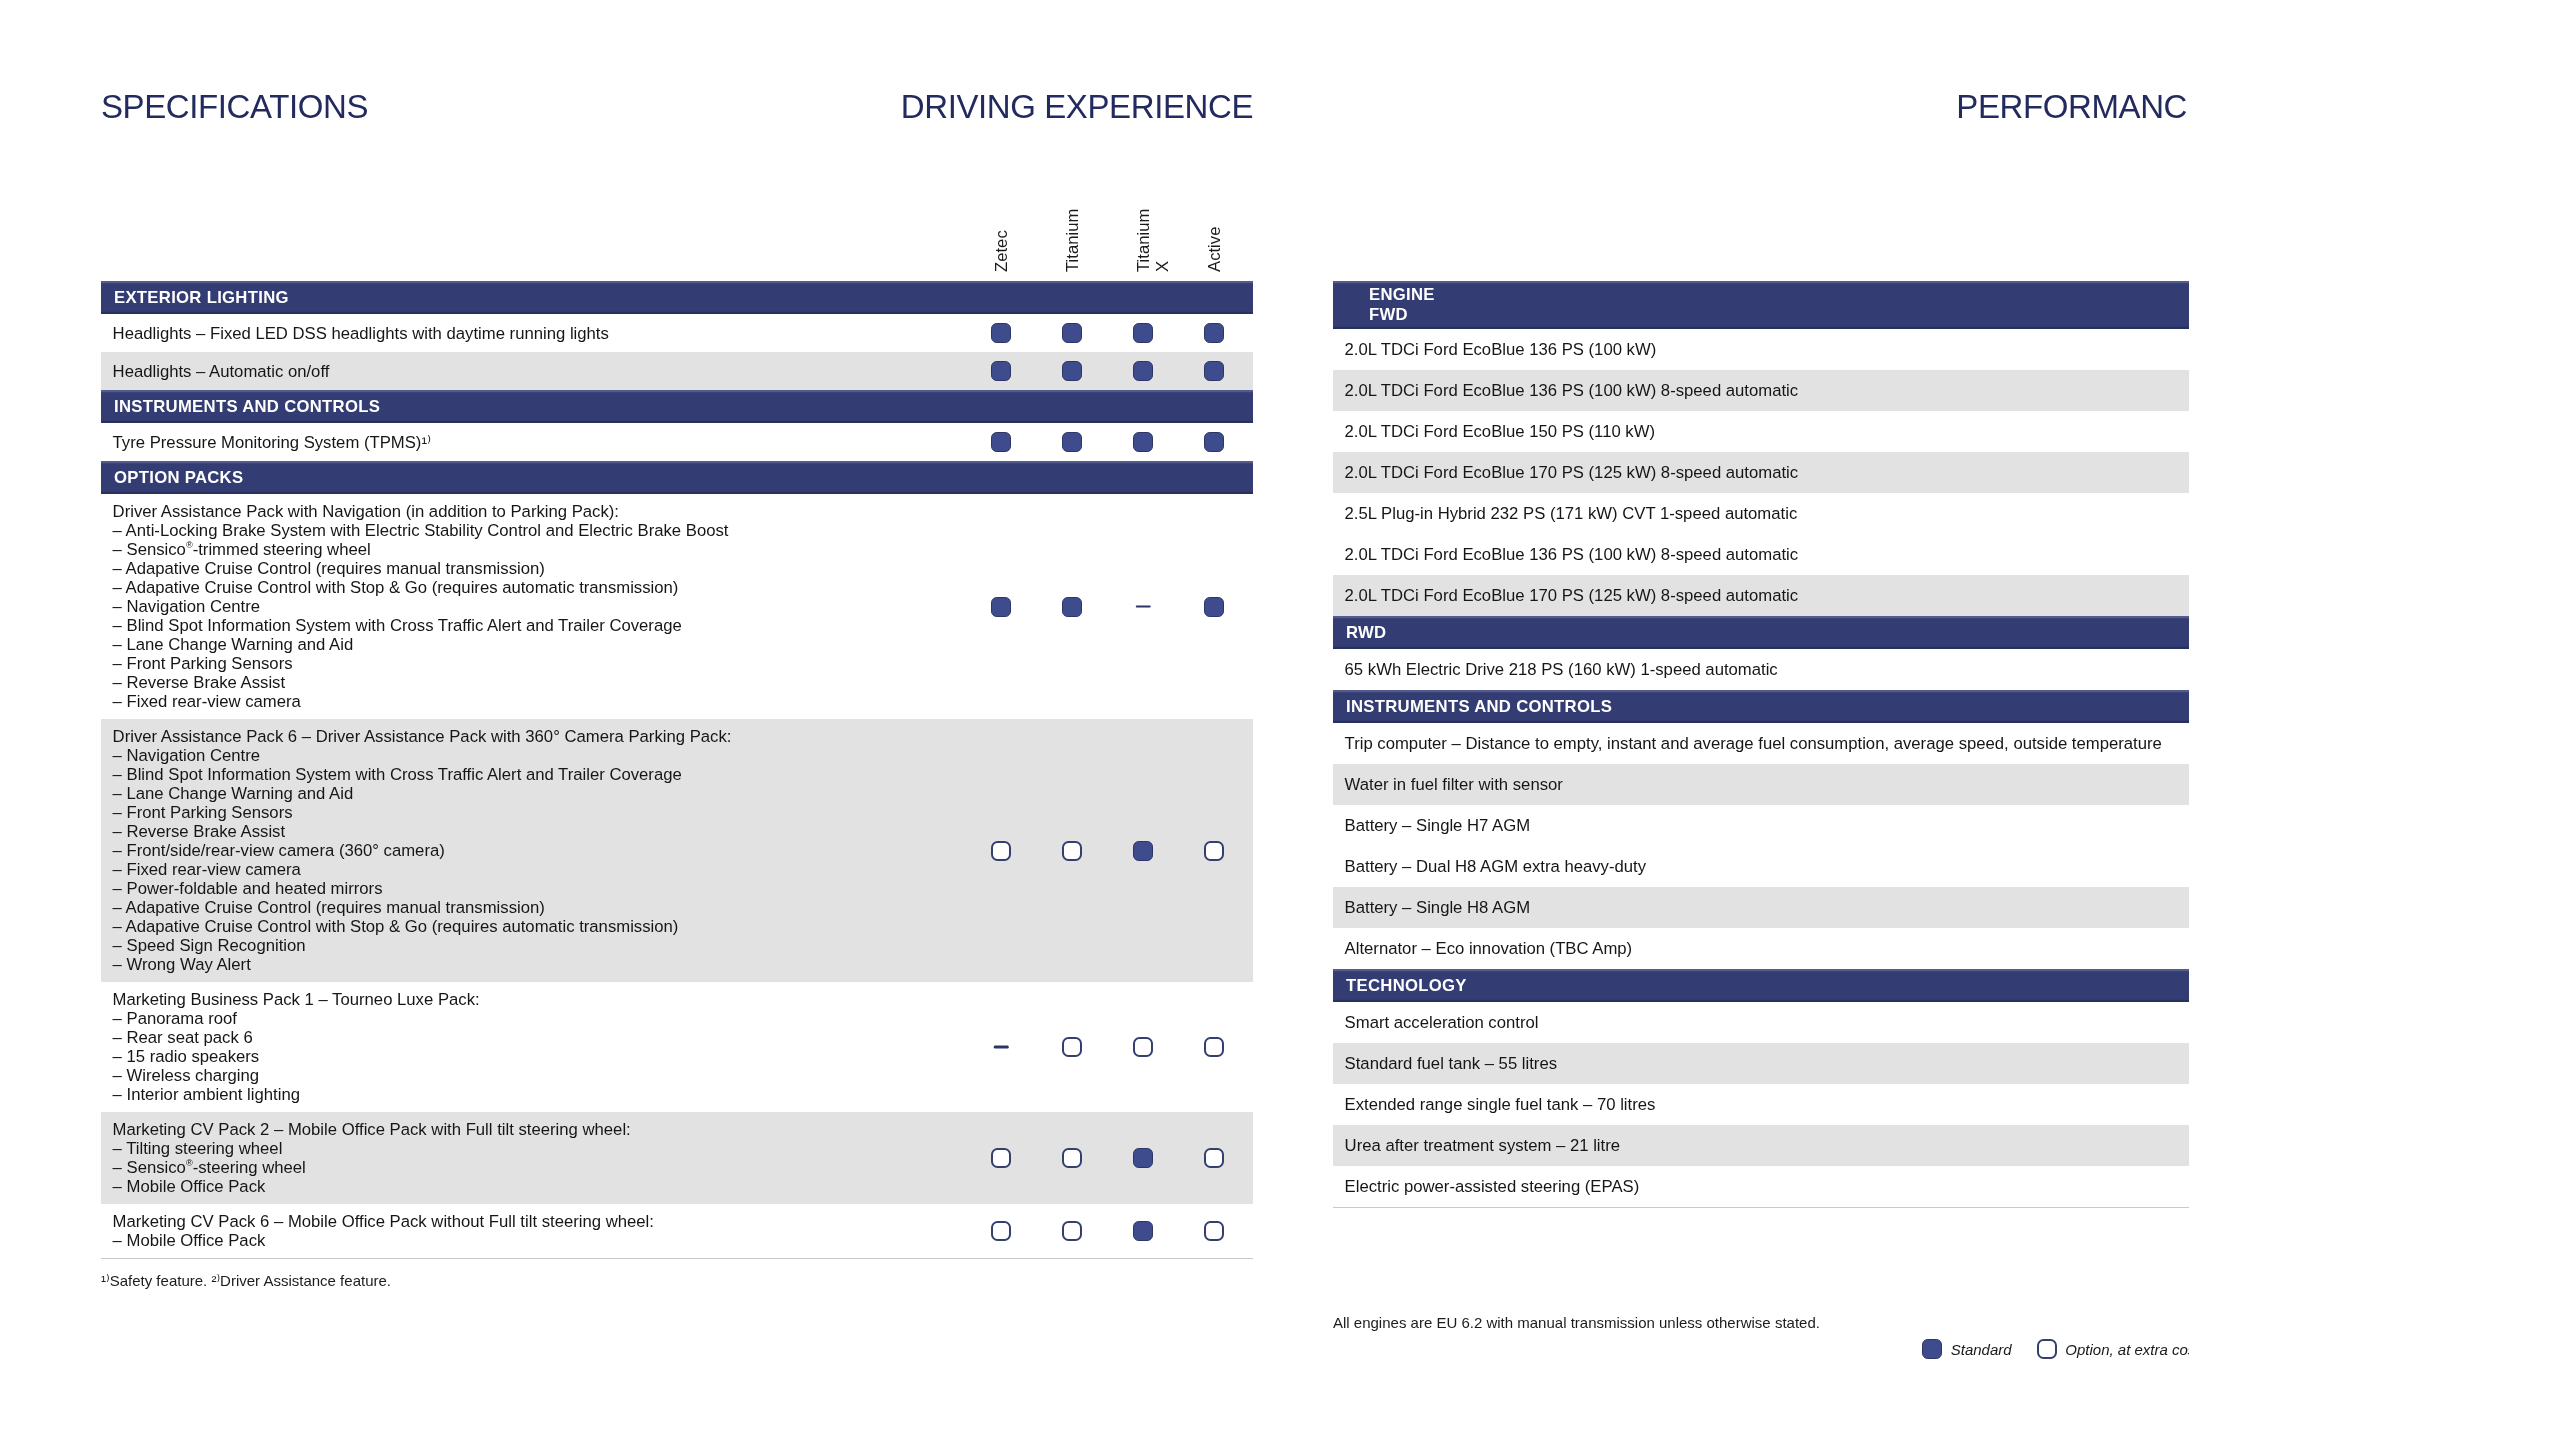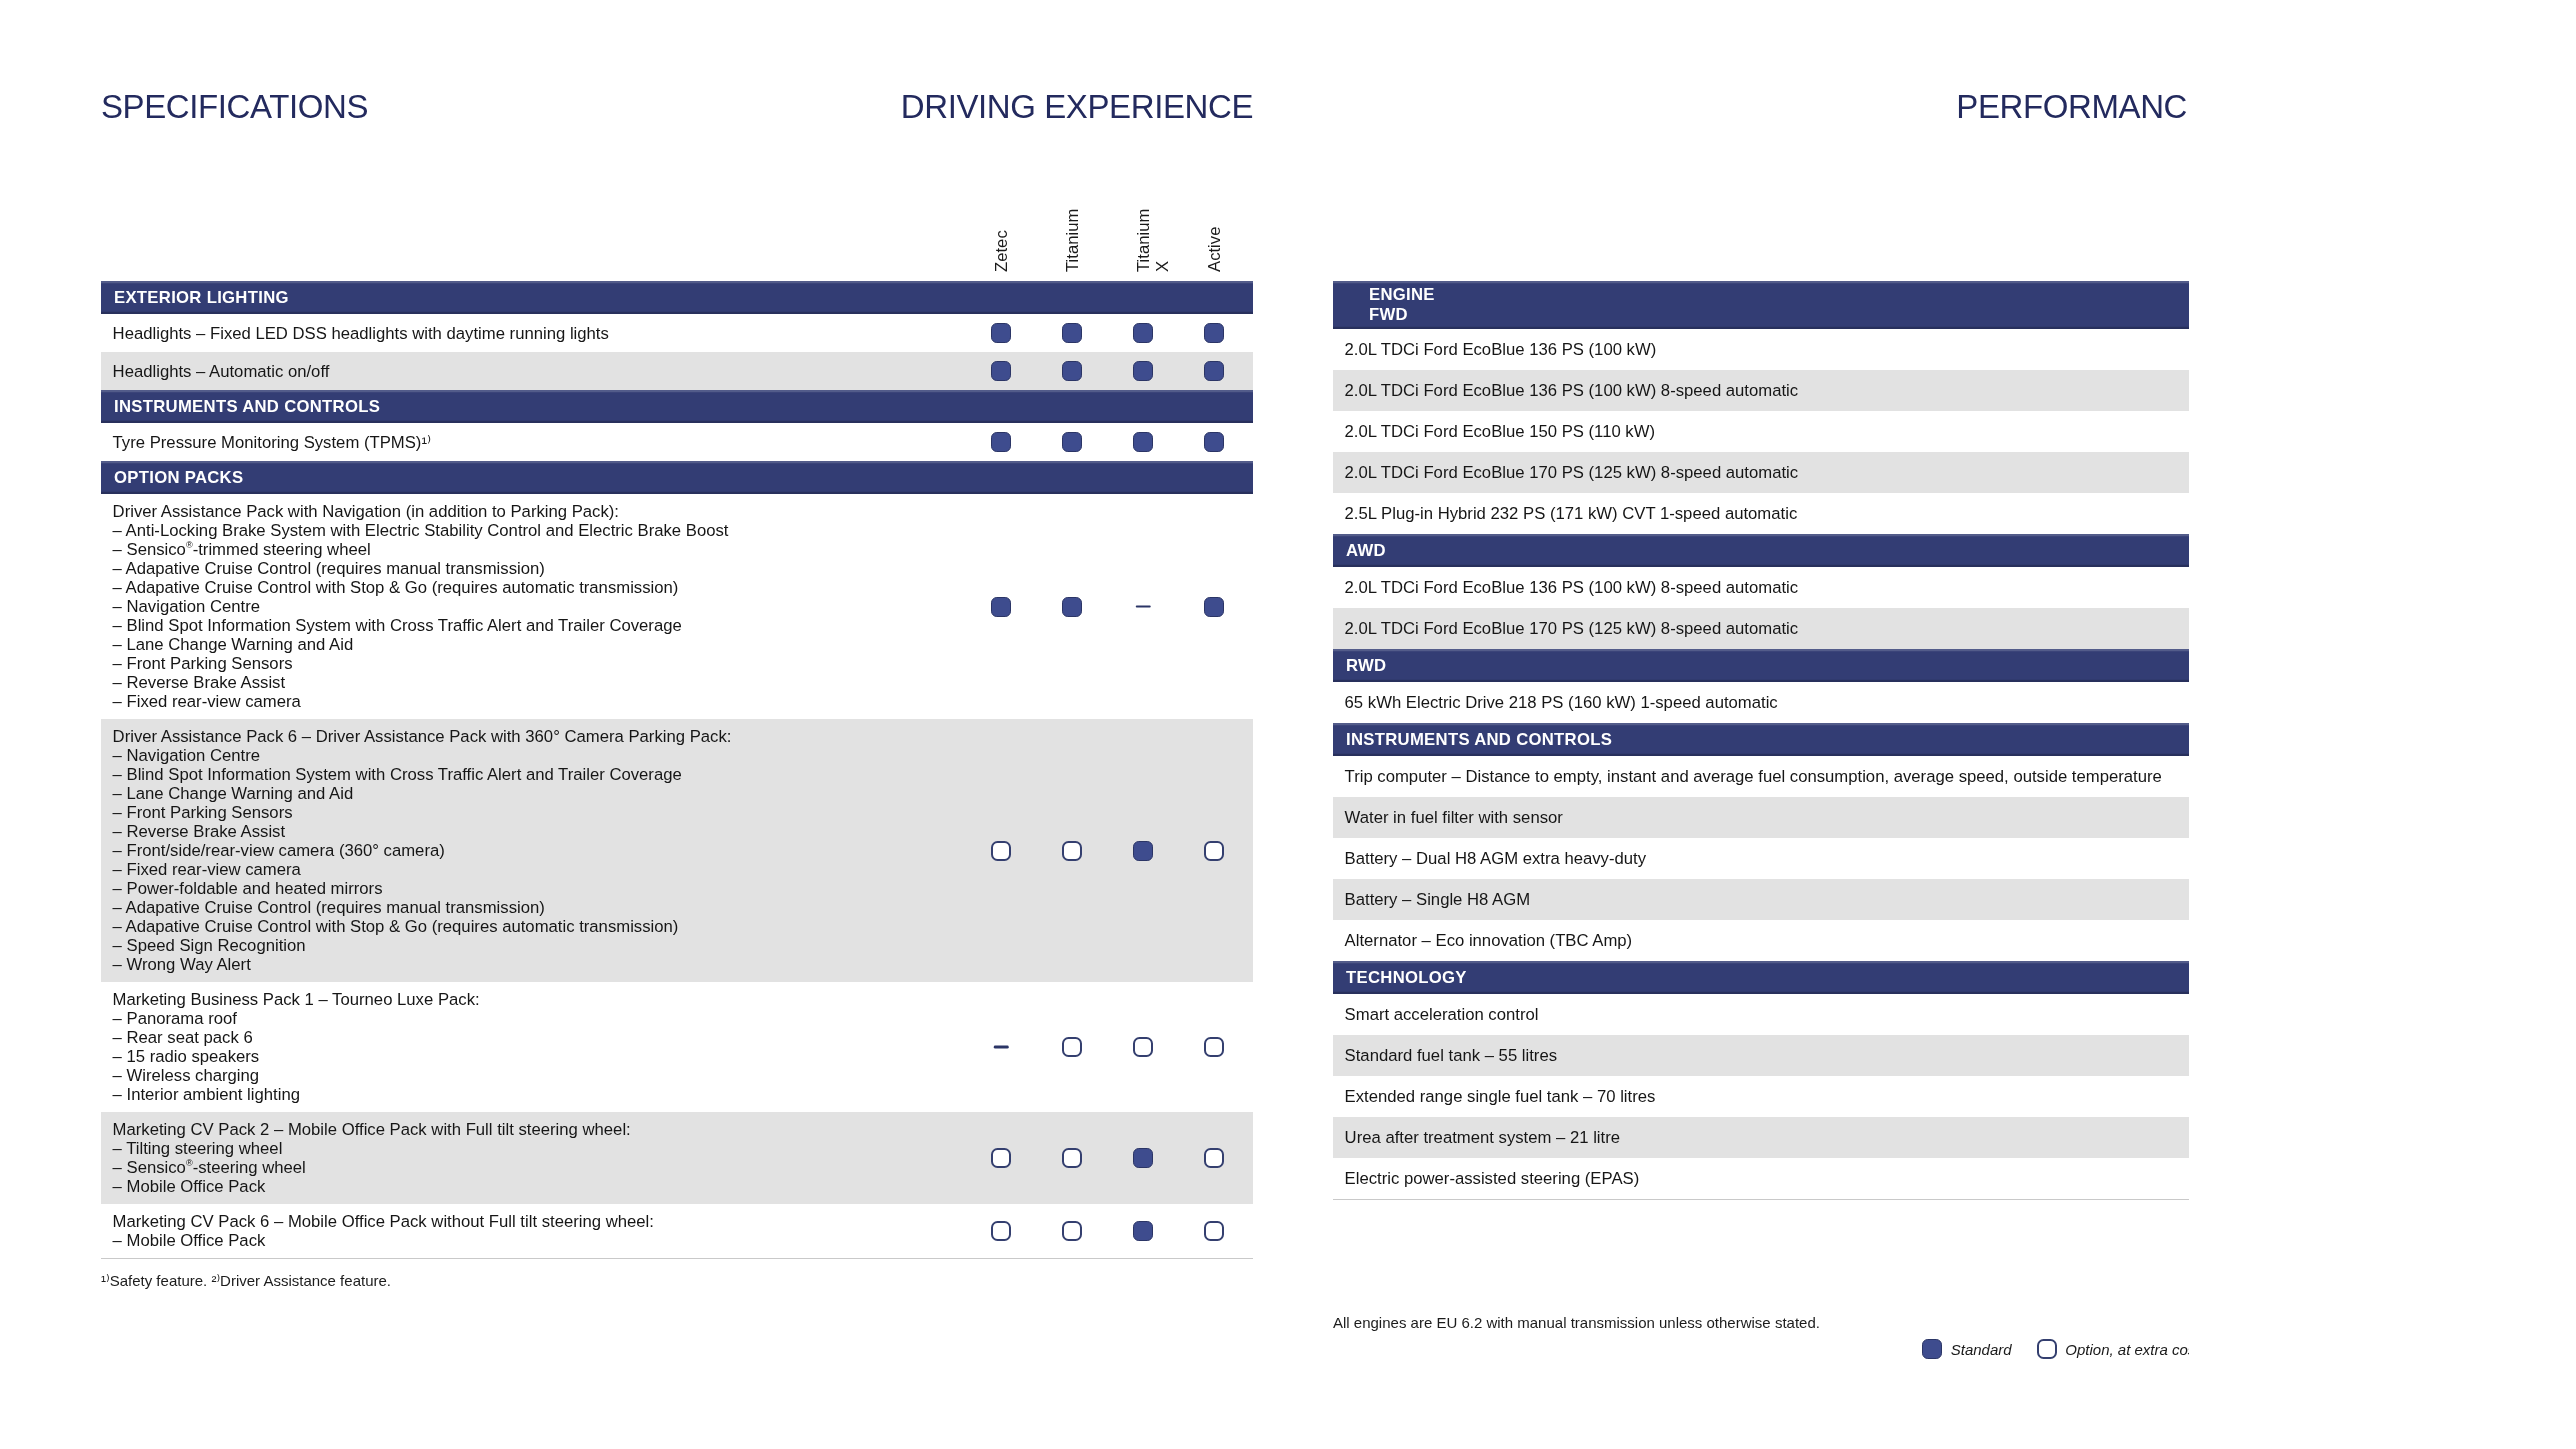--- a/index.html
+++ b/index.html
@@ -354,23 +354,20 @@
               <span class="sq o"></span>
             </span>
             <span class="cell" style="left: 1042px;">
               <span class="sq o"></span>
             </span>
             <span class="cell" style="left: 1113px;">
               <span class="sq o"></span>
             </span>
           </div>
         </div>
-        <div class="bar">
-          <span>AWD</span>
-        </div>
         <div class="row" style="min-height: 41px;">
           <div class="lab">2.0L TDCi Ford EcoBlue 136 PS (100 kW) 8-speed automatic</div>
           <div class="cells">
             <span class="cell" style="left: 900px;">
               <span class="sq o"></span>
             </span>
             <span class="cell" style="left: 971px;">
               <span class="sq o"></span>
             </span>
             <span class="cell" style="left: 1042px;">
@@ -433,20 +430,37 @@
             <span class="cell" style="left: 1042px;">
               <span class="sq f"></span>
             </span>
             <span class="cell" style="left: 1113px;">
               <span class="sq f"></span>
             </span>
           </div>
         </div>
         <div class="row gray" style="min-height: 41px;">
           <div class="lab">Water in fuel filter with sensor</div>
+          <div class="cells">
+            <span class="cell" style="left: 900px;">
+              <span class="sq f"></span>
+            </span>
+            <span class="cell" style="left: 971px;">
+              <span class="sq f"></span>
+            </span>
+            <span class="cell" style="left: 1042px;">
+              <span class="sq f"></span>
+            </span>
+            <span class="cell" style="left: 1113px;">
+              <span class="sq f"></span>
+            </span>
+          </div>
+        </div>
+        <div class="row" style="min-height: 41px;">
+          <div class="lab">Battery – Single H7 AGM</div>
           <div class="cells">
             <span class="cell" style="left: 900px;">
               <span class="sq f"></span>
             </span>
             <span class="cell" style="left: 971px;">
               <span class="sq f"></span>
             </span>
             <span class="cell" style="left: 1042px;">
               <span class="sq f"></span>
             </span>

